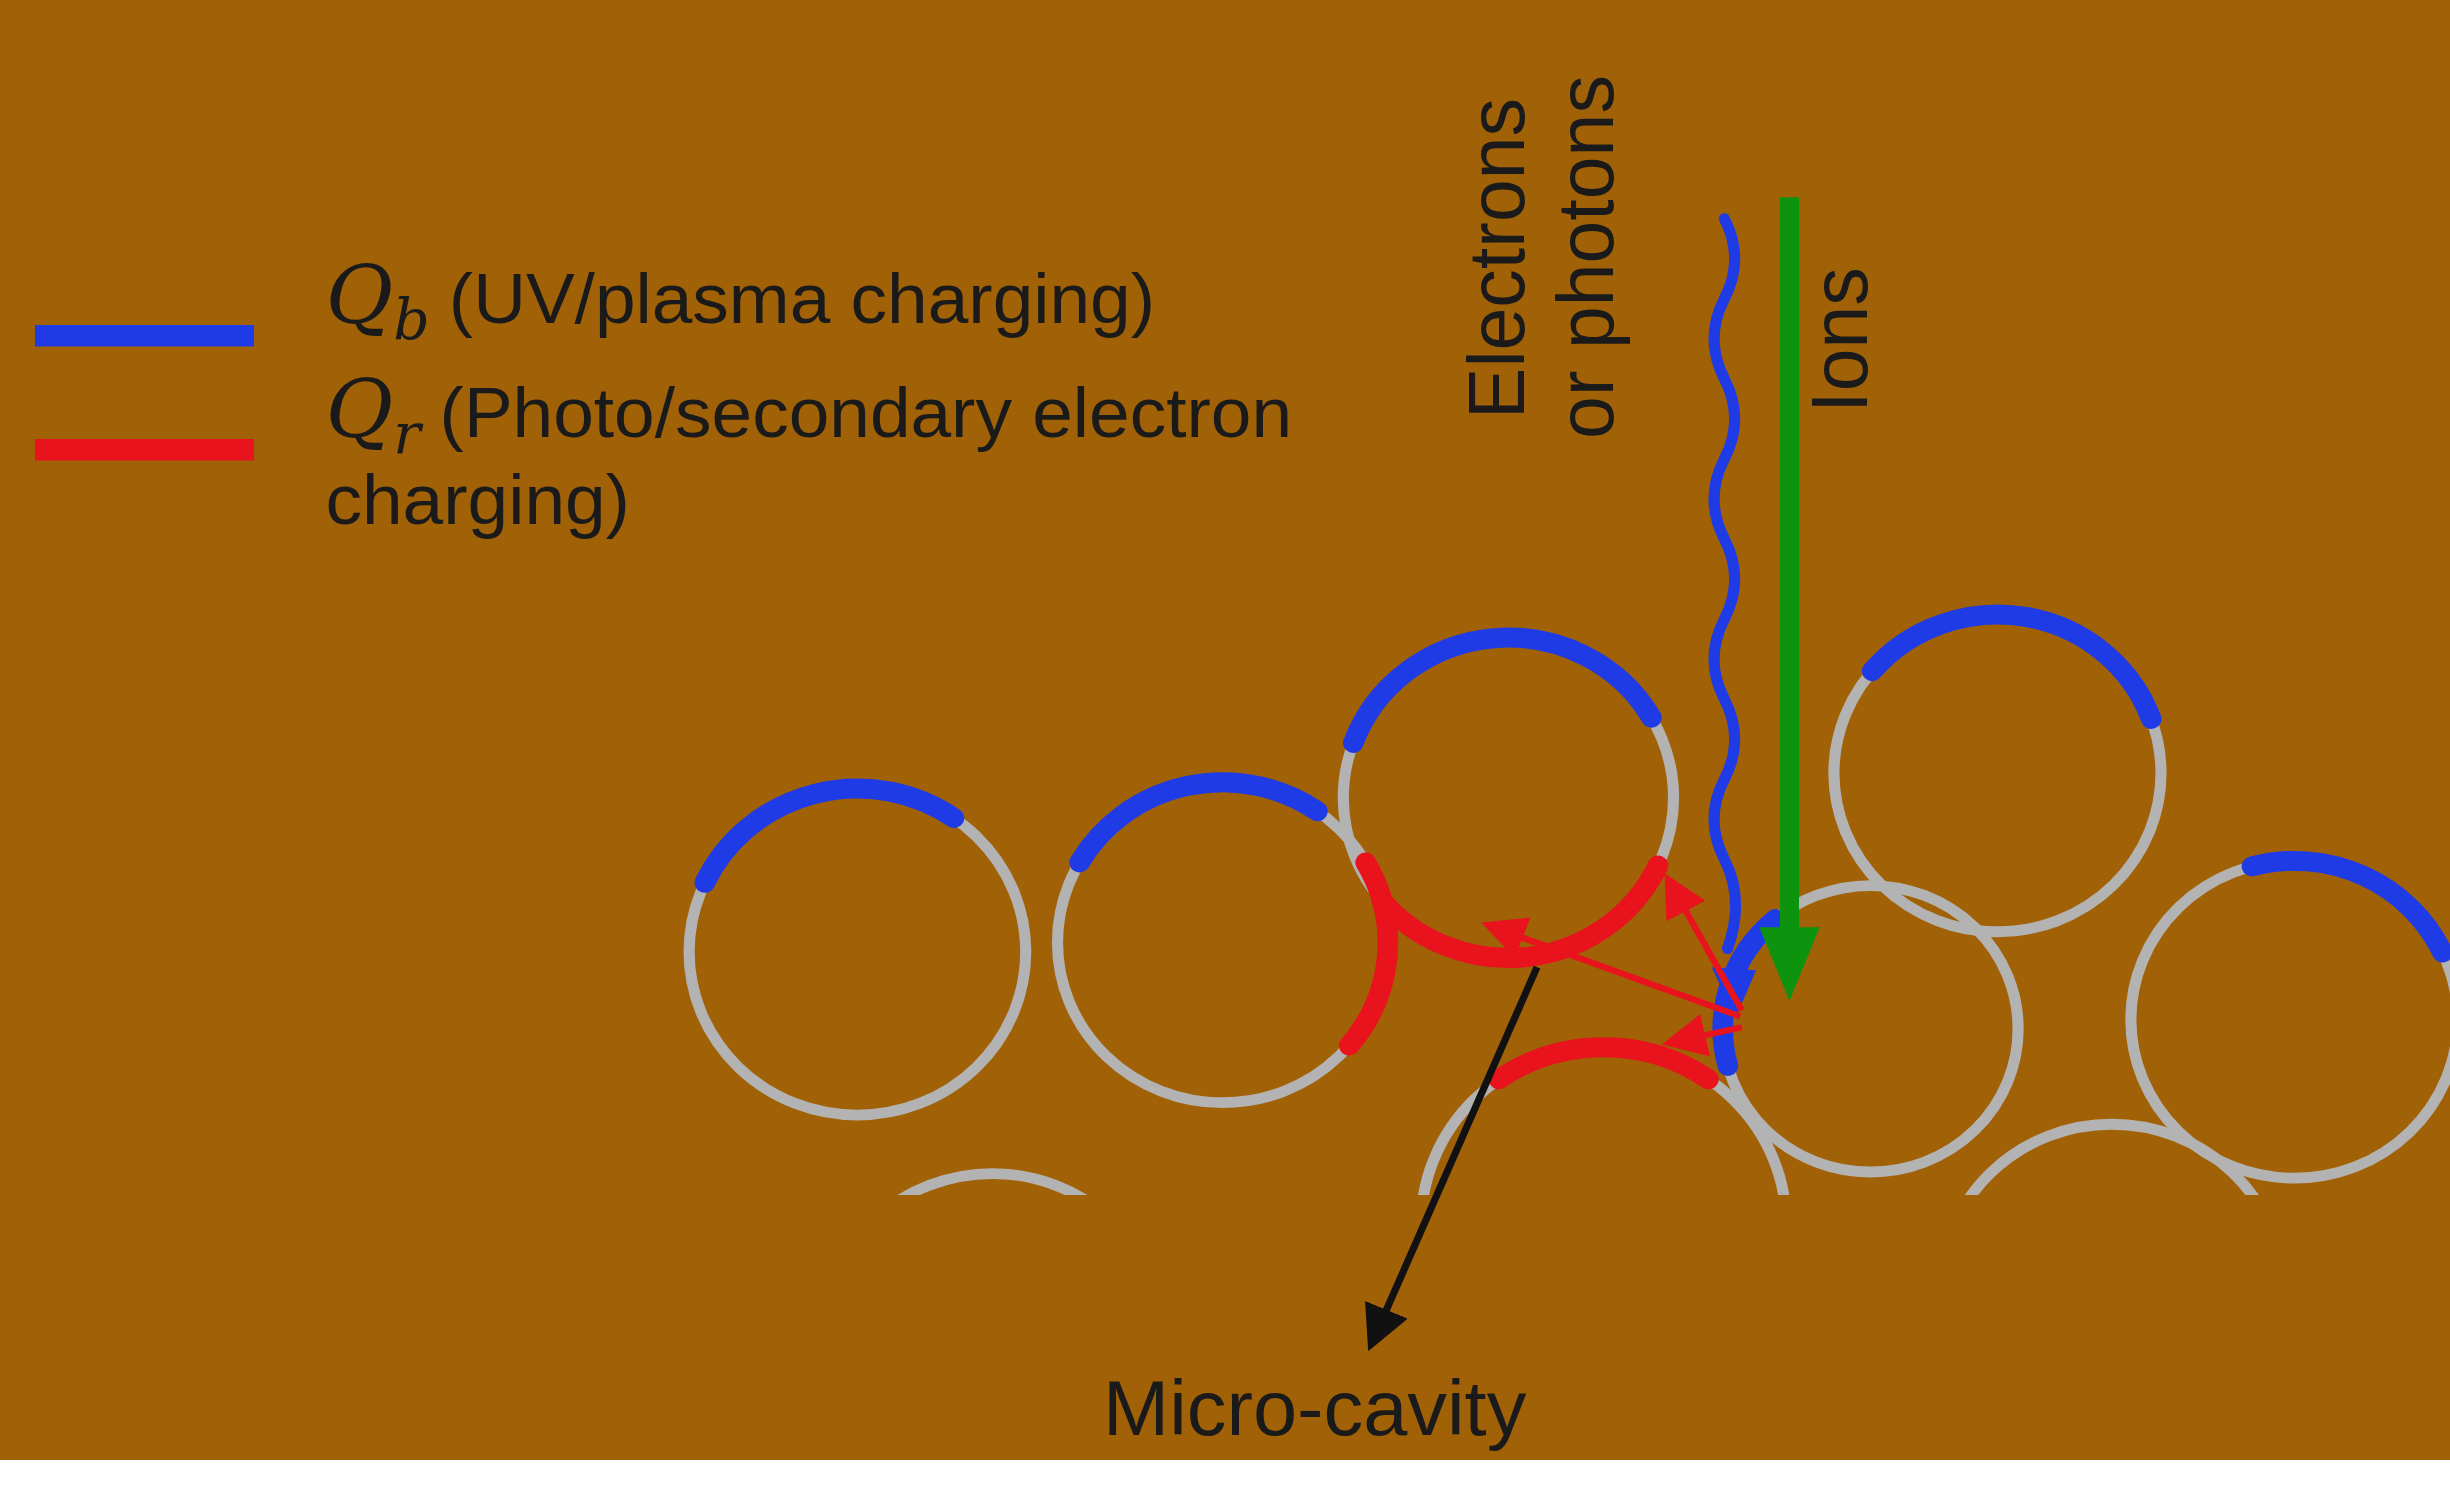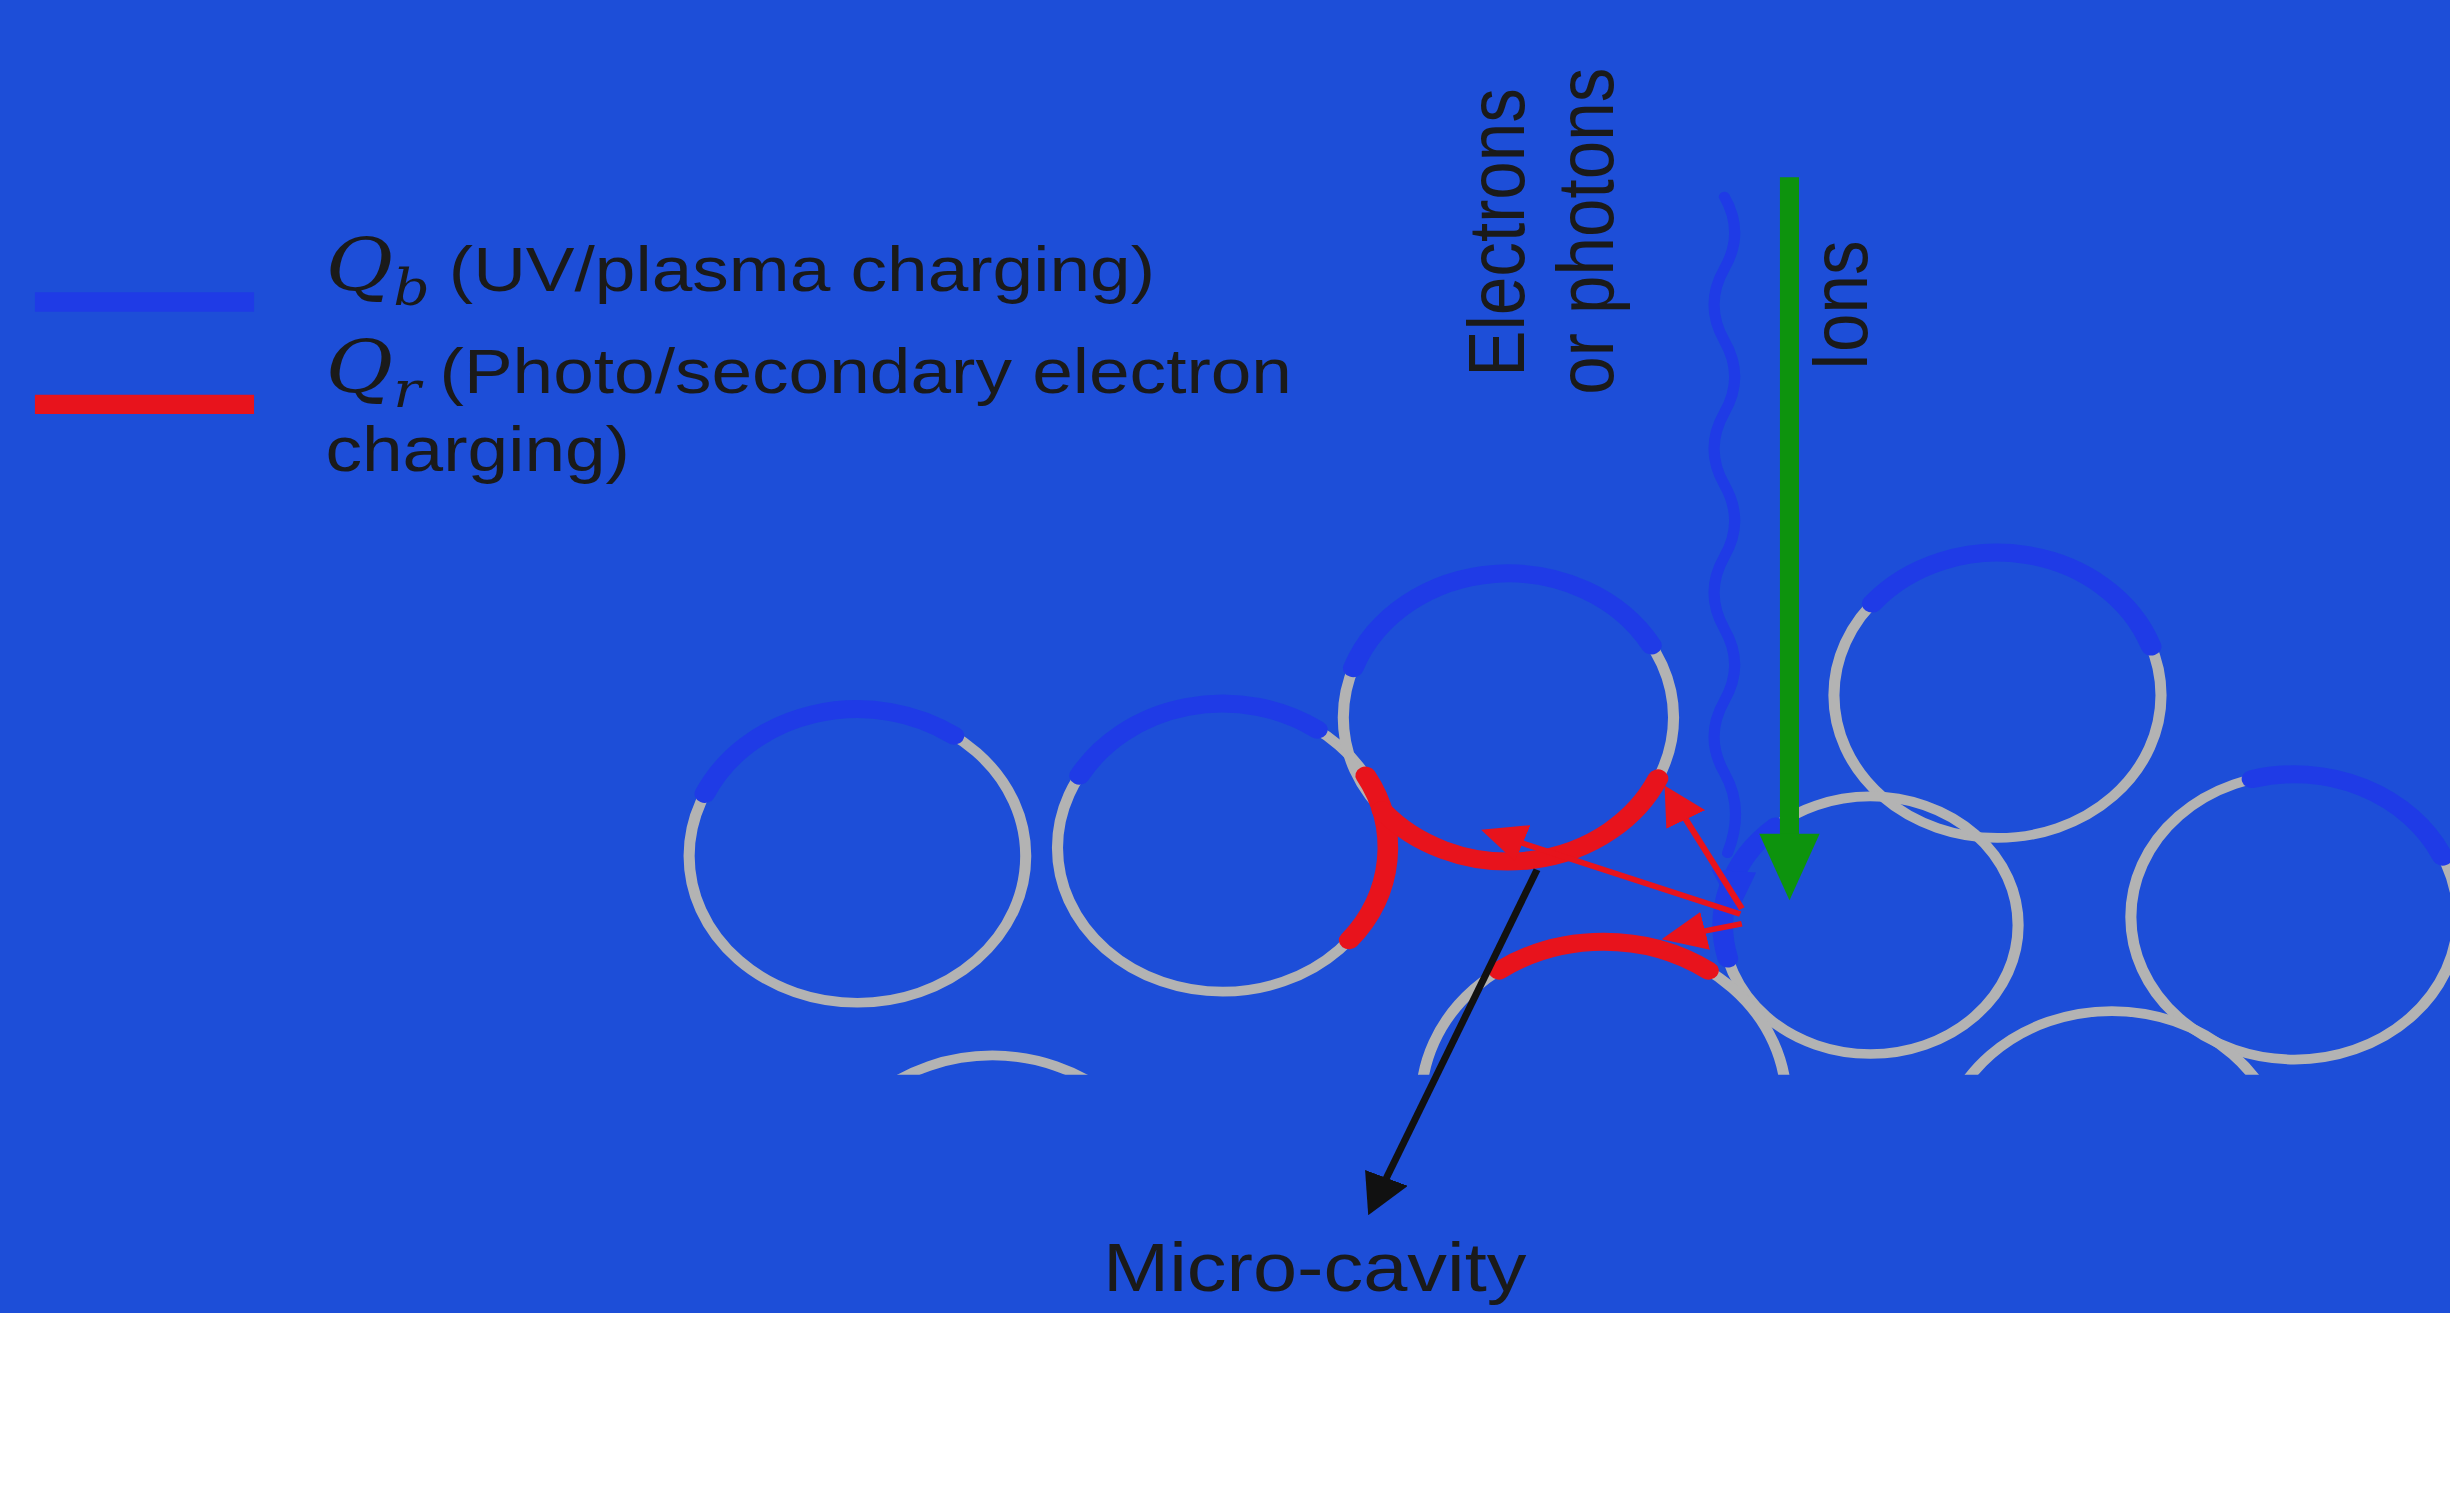--- a/index.html
+++ b/index.html
@@ -1,16 +1,16 @@
 <!DOCTYPE html>
 <html style="--blue: #1f3be6; --red: #e8131c; --green: #0d930d; --gray: #b3b3b3; --text: #1a1a1a;font-size:15px"><head>
 <meta charset="utf-8">
 <style>
   html,body{margin:0;padding:0;background:#ffffff;}
-  .stage{position:relative;width:2450px;height:1313px;background:#1d4ed8;overflow:hidden;}
+  .stage{position:relative;width:2450px;height:1460px;background:#a16207;overflow:hidden;}
   .stage svg{display:block;width:100%;height:100%;}
   .txt{font-family:"Liberation Sans","DejaVu Sans",sans-serif;fill:var(--text,#1a1a1a);}
   .mathq{font-family:"DejaVu Serif","Liberation Serif",serif;font-style:italic;}
   .grain{fill:none;stroke:var(--gray,#b3b3b3);stroke-width:7;}
   .arcb{fill:none;stroke:var(--blue,#1f3be6);stroke-width:13;stroke-linecap:round;}
   .arcr{fill:none;stroke:var(--red,#e8131c);stroke-width:13;stroke-linecap:round;}
   .wavy{fill:none;stroke:var(--blue,#1f3be6);stroke-width:7;stroke-linecap:round;}
   .ionline{stroke:var(--green,#0d930d);stroke-width:12;}
   .redarrow{stroke:var(--red,#e8131c);stroke-width:4;fill:none;}
   .blackarrow{stroke:#111111;stroke-width:4.5;fill:none;}

